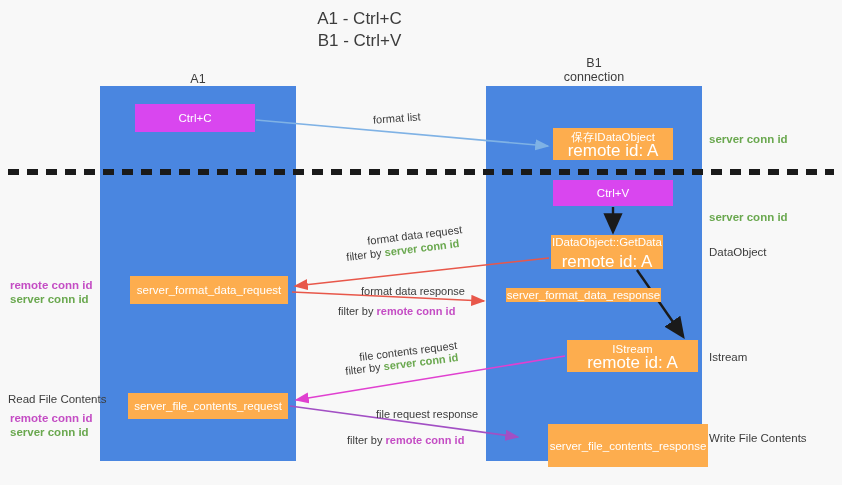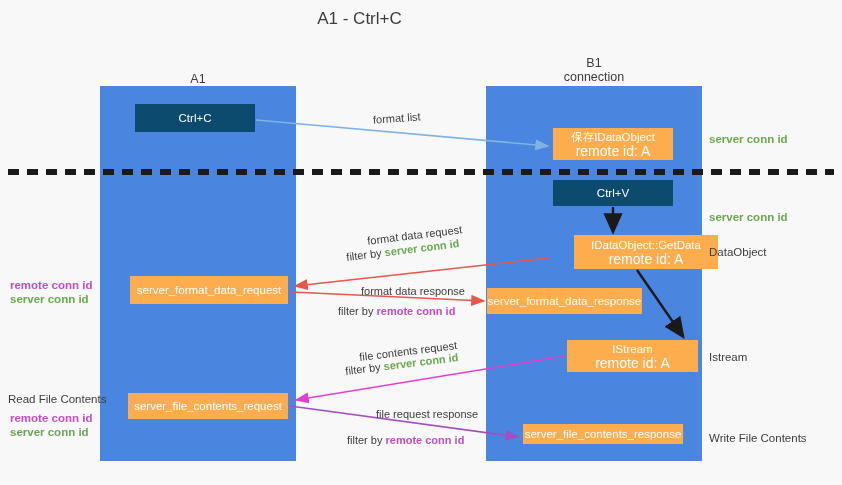--- a/index.html
+++ b/index.html
@@ -30,33 +30,33 @@
   }
   .lane-head-a{left:100px;top:72px;width:196px;}
   .lane-head-b{left:486px;top:56px;width:216px;}
 
   .node{
     position:absolute;
     display:flex;flex-direction:column;align-items:center;justify-content:center;
     color:#ffffff;font-size:11.5px;line-height:14px;text-align:center;
     box-sizing:border-box;
   }
-  .node .l2{font-size:14px;}
-  .green{background:#0c4a6e;}
+  .node .l2{font-size:17px;}
+  .green{background:#d946ef;}
   .orange{background:#fdad4e;}
 
   .n-ctrlc{left:135px;top:104px;width:120px;height:28px;}
   .n-save{left:553px;top:128px;width:120px;height:32px;}
   .n-ctrlv{left:553px;top:180px;width:120px;height:26px;}
-  .n-getdata{left:574px;top:235px;width:144px;height:34px;}
+  .n-getdata{left:551px;top:235px;width:112px;height:34px;justify-content:space-between;}
   .n-istream{left:567px;top:340px;width:131px;height:32px;}
   .n-fmtreq{left:130px;top:276px;width:158px;height:28px;}
-  .n-fmtresp{left:487px;top:288px;width:155px;height:26px;}
+  .n-fmtresp{left:506px;top:288px;width:155px;height:14px;}
   .n-filereq{left:128px;top:393px;width:160px;height:26px;}
-  .n-fileresp{left:523px;top:424px;width:160px;height:20px;text-align:center;}
+  .n-fileresp{left:548px;top:424px;width:160px;height:43px;text-align:center;}
 
   .side{
     position:absolute;font-size:11.5px;line-height:14px;white-space:nowrap;
   }
   .green-t{color:#6aa84f;}
   .purple-t{color:#c44dc4;}
   .dark-t{color:#3c3c3c;}
 
   .s-serverconn1{left:709px;top:132px;}
   .s-serverconn2{left:709px;top:210px;}
@@ -82,20 +82,21 @@
   .l-fcresp1{left:376px;top:407px;}
   .l-fcresp2{left:347px;top:433px;}
 </style>
 </head>
 <body>
 
 <div class="stage">
 
   <div class="title">
     <div>A1 - Ctrl+C</div>
+    <div>B1 - Ctrl+V</div>
   </div>
 
   <div class="lane-head lane-head-a">
     <div>A1</div>
     <div>remote</div>
   </div>
   <div class="lane-head lane-head-b">
     <div>B1</div>
     <div>connection</div>
   </div>

